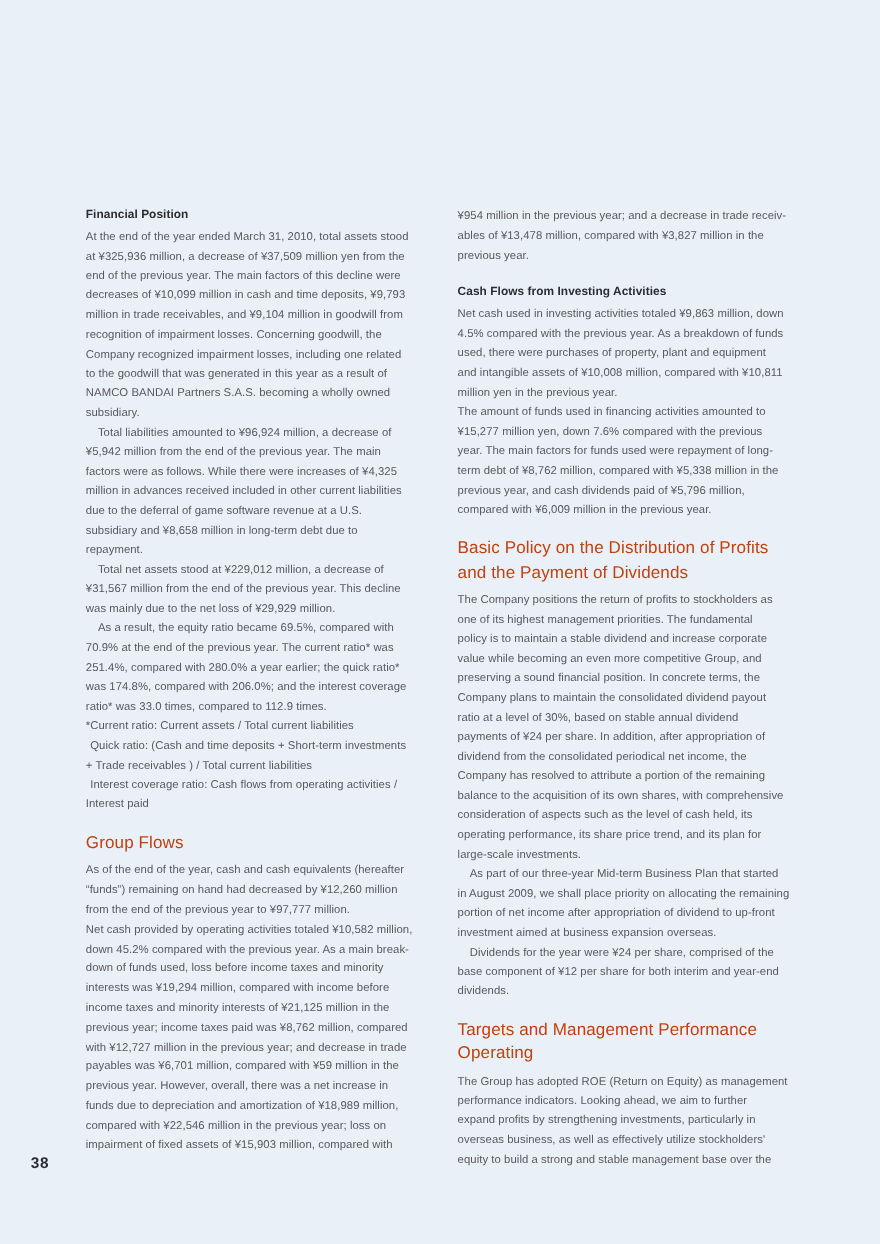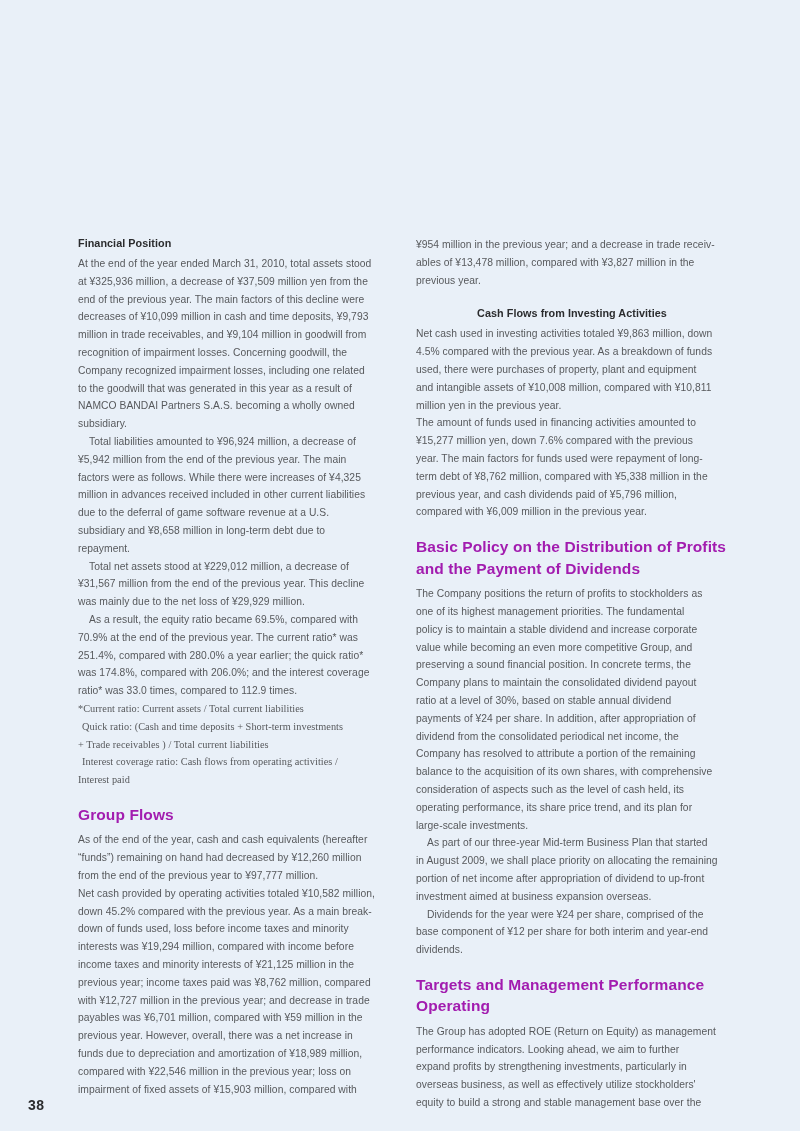--- a/index.html
+++ b/index.html
@@ -5,21 +5,21 @@
   html,body{margin:0;padding:0;}
   body{
     width:800px;height:1131px;
     background:#e9f0f8;
     font-family:"Liberation Sans","DejaVu Sans",sans-serif;
     position:relative;
     overflow:hidden;
   }
   .page{
     position:absolute;inset:0;
-    width:800px;height:1066px;margin-top:48px;
+    width:800px;height:1066px;
   }
   .content{
     position:absolute;
     left:78px;top:188px;
     display:flex;
     gap:26px;
   }
   .col{
     width:312px;
     flex:0 0 312px;
@@ -34,36 +34,35 @@
   }
   .para.indent{ text-indent:11px; }
   .subhead{
     font-size:10.8px;
     line-height:14px;
     font-weight:bold;
     color:#2b2c2e;
     margin:0 0 5px 0;
     letter-spacing:0.05px;
   }
-  .subhead.spaced{ margin-top:17px;text-align:center; }
+  .subhead.spaced{ margin-top:17px; }
   .bluehead{
     font-size:15.5px;
     line-height:21.5px;
-    font-weight:bold;
-    color:#a21caf;
+    font-weight:normal;
+    color:#c2410c;
     margin:15px 0 6px 0;
     white-space:pre-line;
     letter-spacing:0.1px;
   }
   .footnotes{
     font-size:10.3px;
     line-height:17.8px;
     color:#57595c;
     letter-spacing:0.05px;
-    font-family:Liberation Serif, serif;
   }
   .footnote-line{ }
   .footnote-line.pad{ padding-left:4px; }
   .footnote-line.center{ }
   .page-number{
     position:absolute;
     left:28px;top:1049px;
     font-size:14px;
     font-weight:bold;
     color:#2b2c2e;

